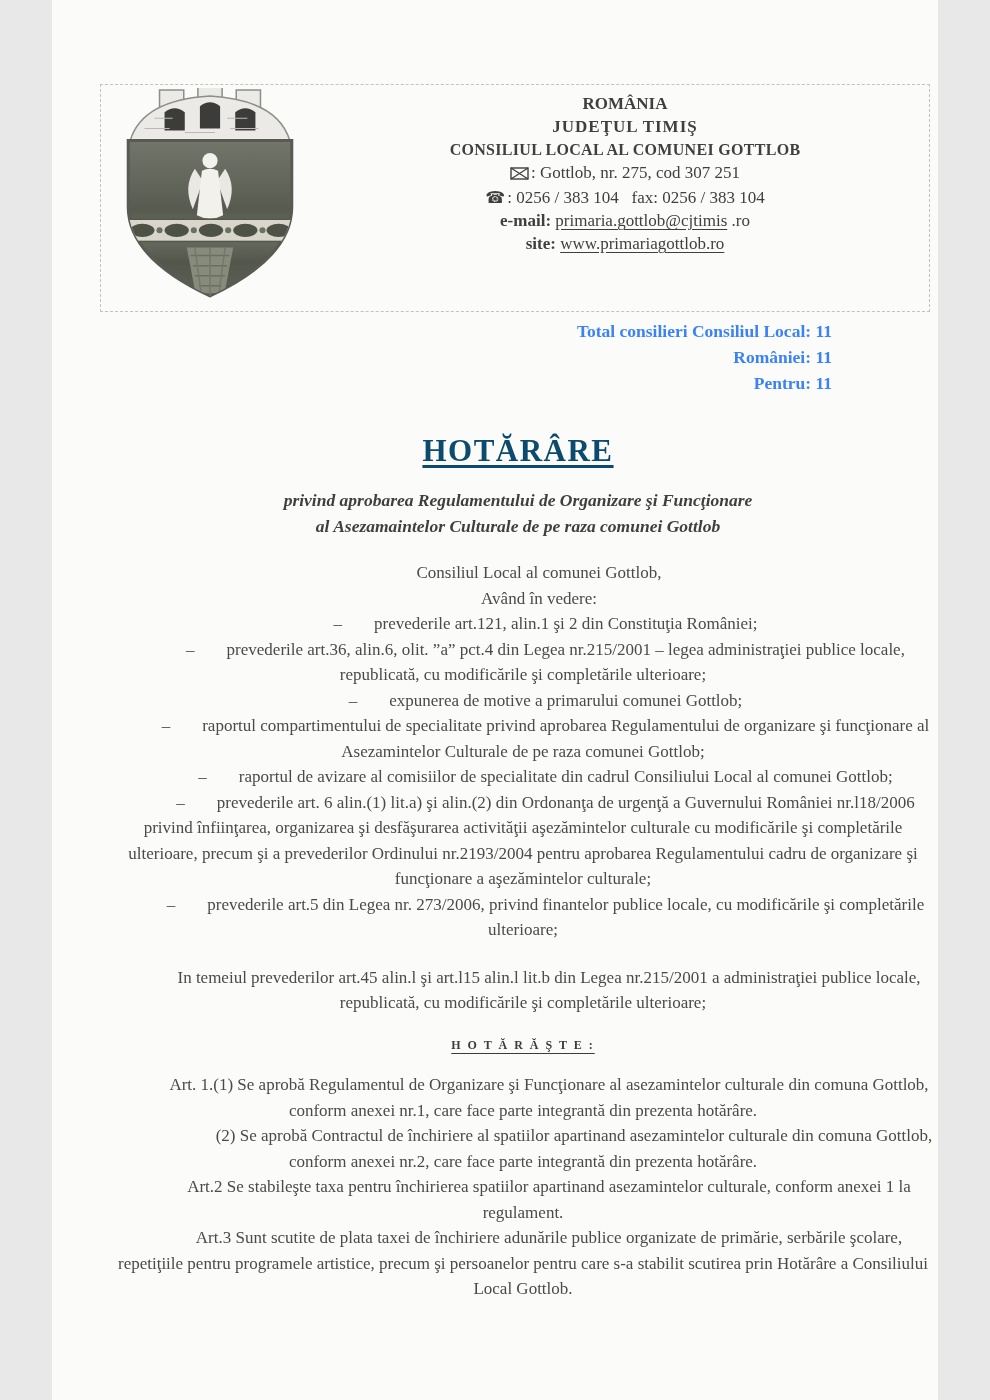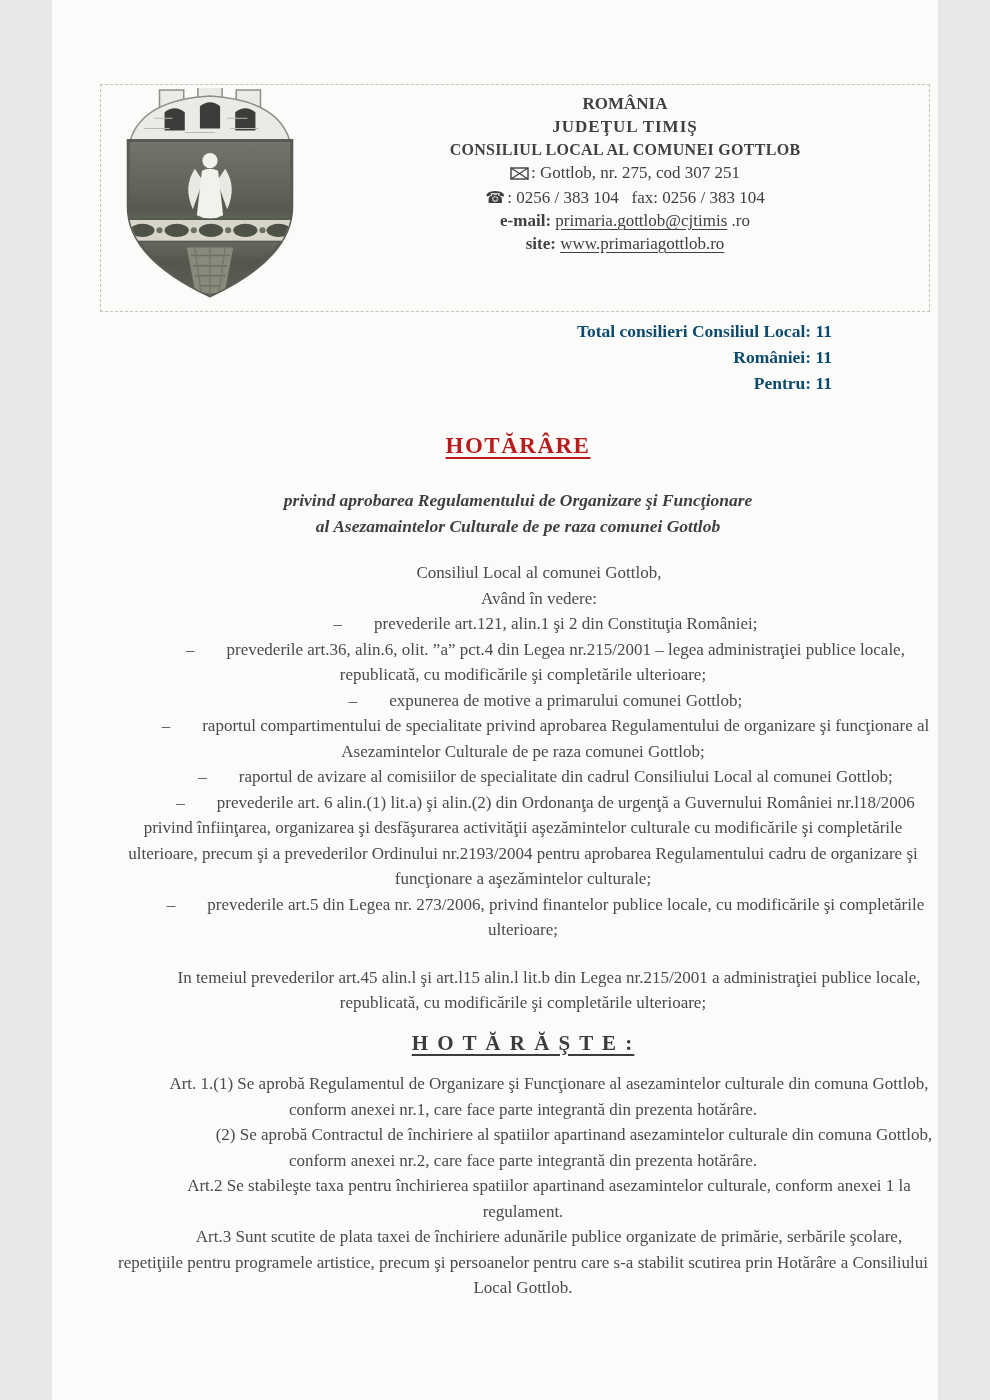--- a/index.html
+++ b/index.html
@@ -20,37 +20,37 @@
   .head-text{position:absolute;left:298px;top:92px;width:550px;text-align:center;
     font-size:17px;line-height:23px;color:#3f3f3f;}
   .head-text .b{font-weight:bold;}
   .head-text .council{font-size:16px;letter-spacing:.3px;}
   .head-text .county{letter-spacing:1px;}
   .hlink{text-decoration:underline;text-underline-offset:3px;}
   .env-icon{display:inline-block;vertical-align:-2px;margin-right:2px;}
   .tel-icon{font-family:"DejaVu Sans",sans-serif;font-size:16px;margin-right:2px;}
   
   .counters{position:absolute;right:106px;top:318px;text-align:right;
-    font-weight:bold;font-size:17.5px;line-height:26px;color:#0c4a6e;}
+    font-weight:bold;font-size:17.5px;line-height:26px;color:#3b82f6;}
   
   .title-wrap{position:absolute;left:0;top:433px;width:932px;text-align:center;}
-  .doc-title{font-size:23px;font-weight:bold;letter-spacing:1.5px;color:#b91c1c;
+  .doc-title{font-size:31px;font-weight:bold;letter-spacing:1.5px;color:#0c4a6e;
     text-decoration:underline;text-underline-offset:4px;}
   .subtitle-wrap{position:absolute;left:0;top:487px;width:932px;text-align:center;
     font-size:17.5px;font-weight:bold;font-style:italic;line-height:26px;color:#3f3f3f;}
   
   .body{position:absolute;left:60px;top:560px;width:822px;
     font-size:17px;line-height:25.5px;text-align:justify;color:#4a4a4a;}
   .body p{margin:0;text-align:center;}
   .intro{text-indent:32px;text-align:left;}
   .bullet{text-indent:45px;}
   .dashgap{display:inline-block;width:32px;}
   .temei{text-indent:52px;margin-top:22px !important;}
   .decree{text-align:center;margin-top:15px !important;margin-bottom:14px !important;}
-  .decree span{font-size:21px;font-weight:bold;letter-spacing:2px;color:#3c3c3c;
+  .decree span{font-size:12px;font-weight:bold;letter-spacing:2px;color:#3c3c3c;
     text-decoration:underline;text-underline-offset:4px;}
   .art{text-indent:52px;}
   .art-sub{text-indent:102px;}
 </style>
 </head>
 <body>
 
 <div class="page">
 
   <div class="scan-frame"></div>

